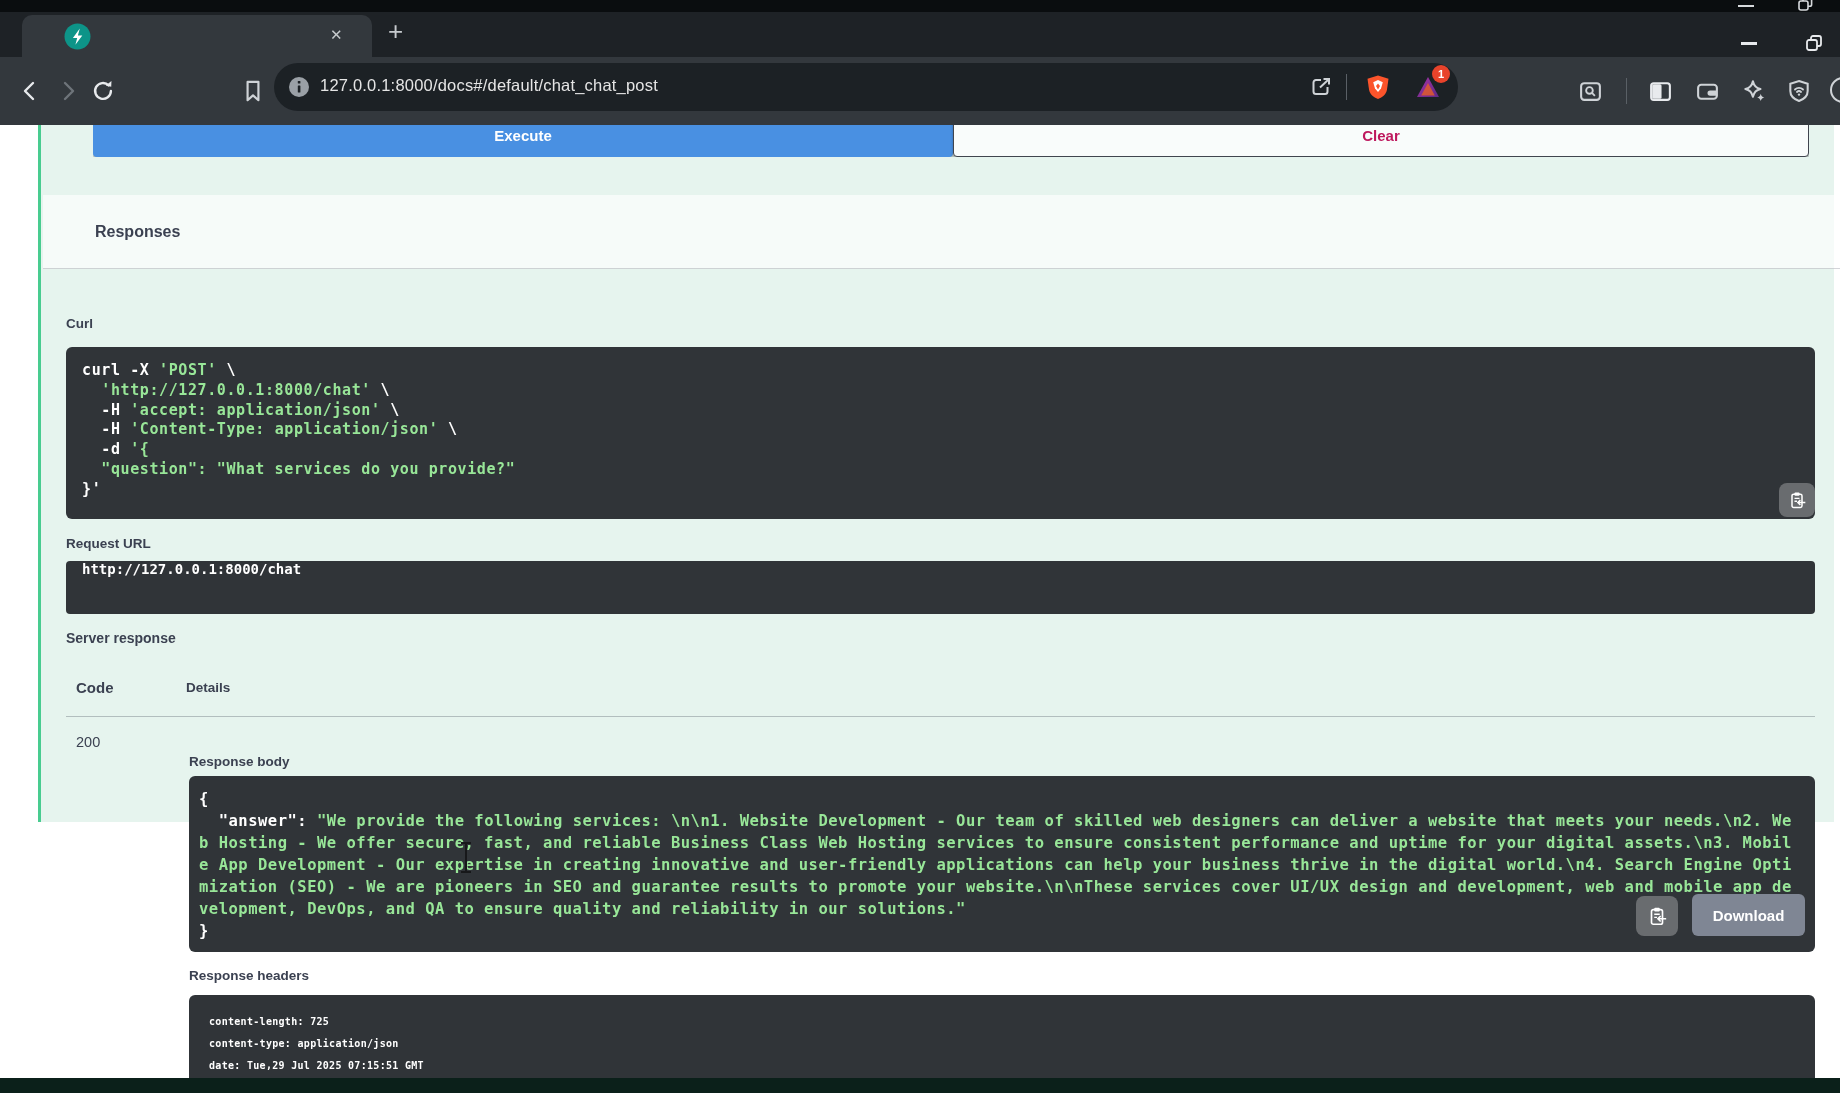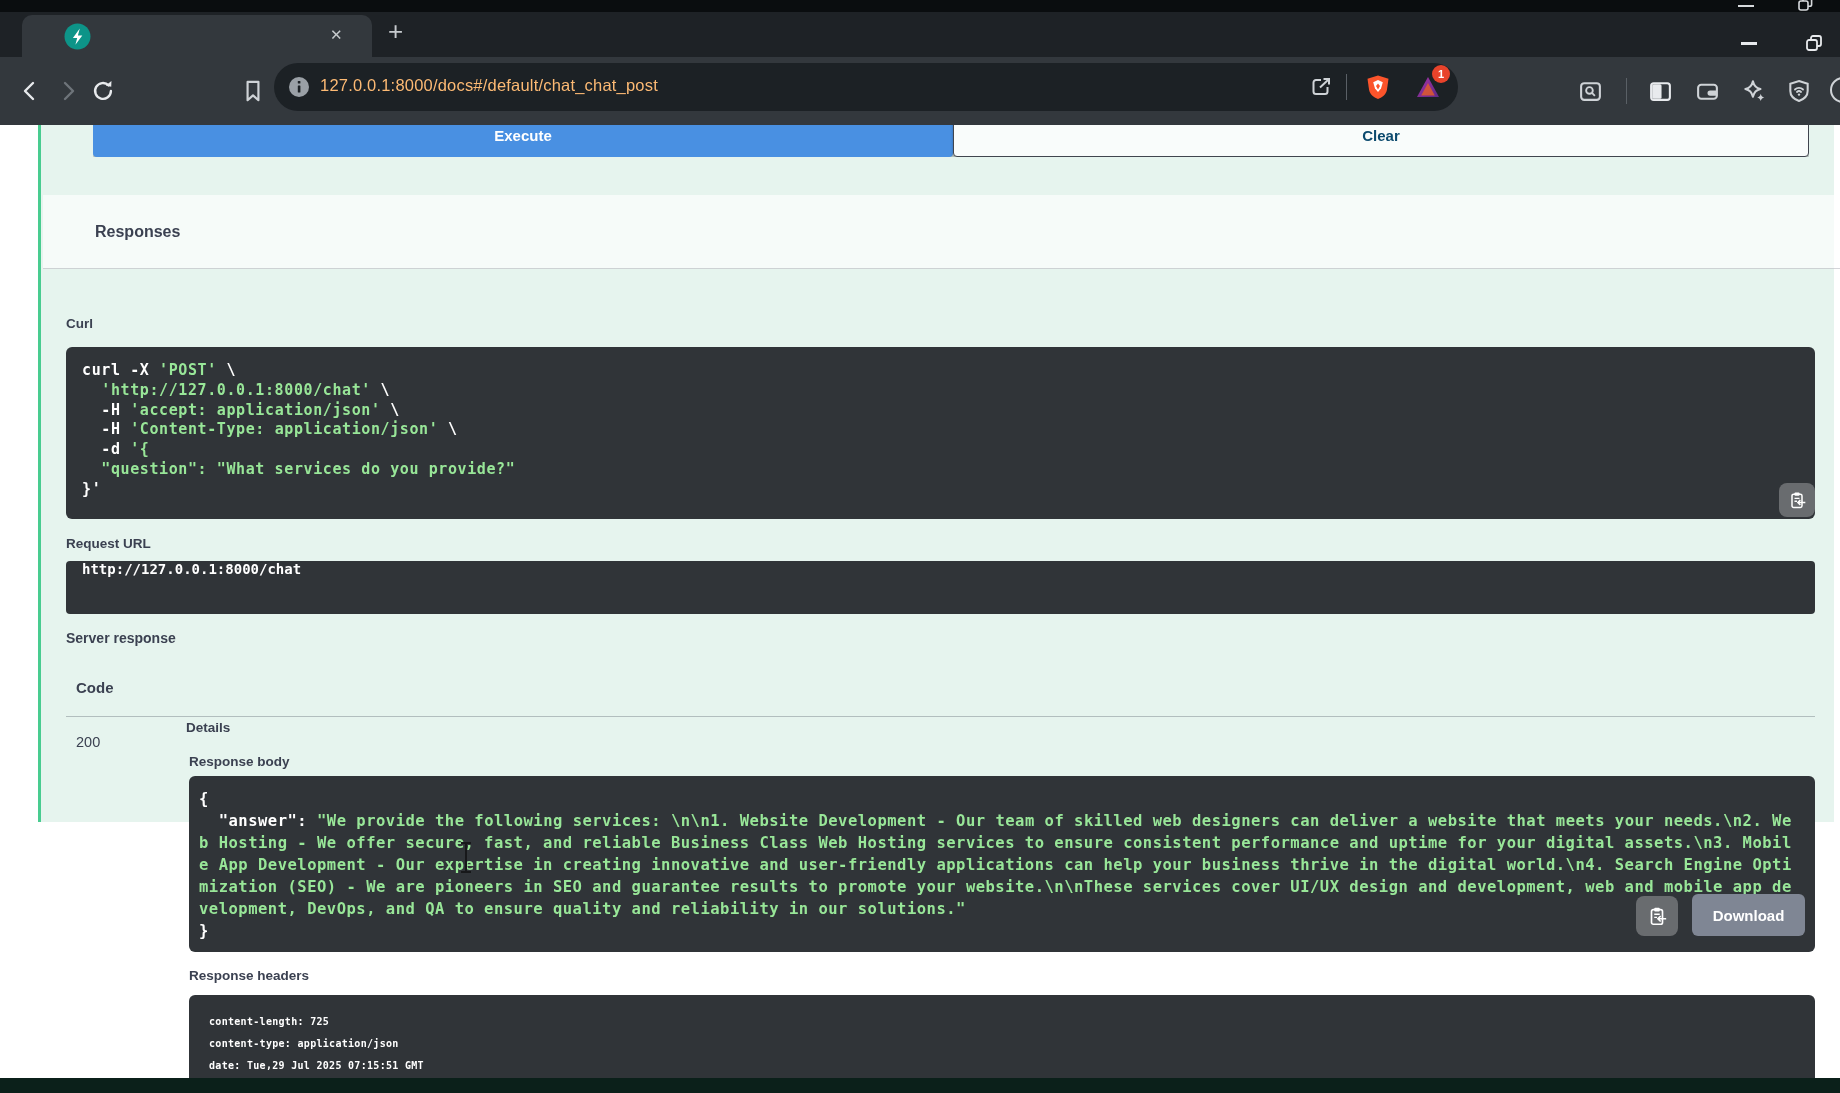--- a/index.html
+++ b/index.html
@@ -6,21 +6,21 @@
   #screen{position:relative;width:1840px;height:1093px;overflow:hidden;
           font-family:"Liberation Sans",sans-serif;background:#fff;}
   .abs{position:absolute;}
   
   .top-strip{left:0;top:0;width:1840px;height:12px;background:#0a0d0f;}
   .tabbar{left:0;top:12px;width:1840px;height:45px;background:#1e2226;}
   .tab{left:22px;top:3px;width:350px;height:42px;background:#33383d;border-radius:10px 10px 0 0;}
   .tab-title{color:#e4e6e9;font-size:15px;margin-top:48px;}
   .toolbar{left:0;top:57px;width:1840px;height:68px;background:#33383d;}
   .urlbar{left:274px;top:6px;width:1184px;height:48px;border-radius:24px;background:#1c2125;}
-  .url-text{color:#fdba74;font-size:16.5px;letter-spacing:.2px;}
+  .url-text{color:#e5e5e5;font-size:16.5px;letter-spacing:.2px;}
   .vsep{width:1px;background:#5a6066;}
   .badge{background:#e8432b;color:#fff;font-size:11px;font-weight:bold;border-radius:50%;
          width:18px;height:18px;display:flex;align-items:center;justify-content:center;}
   
   .page{left:0;top:125px;width:1840px;height:953px;background:#fff;}
   .opblock{left:38px;top:0;width:1796px;height:697px;background:#e6f4ee;border-left:3px solid #49cc90;box-sizing:border-box;}
   .lbl{color:#3b4151;font-weight:bold;font-size:13.5px;}
   .btn{display:flex;align-items:center;justify-content:center;font-weight:bold;font-size:15px;box-sizing:border-box;}
   .darkblock{background:#303438;border-radius:6px;box-sizing:border-box;}
   .code{font-family:"DejaVu Sans Mono","Liberation Mono",monospace;font-weight:700;}
@@ -140,21 +140,21 @@
       <circle cx="12" cy="15.3" r="1.1" fill="#cfd3d7"></circle>
     </svg>
     <div class="abs" style="left:1830px;top:20px;width:26px;height:26px;border:2px solid #cfd3d7;border-radius:50%;box-sizing:border-box;"></div>
   </div>
 
   <div class="abs page">
     <div class="abs opblock">
 
       <div class="abs" style="left:52px;top:0;width:1716px;height:32px;overflow:hidden;">
         <div class="abs btn" style="left:0;top:-12px;width:860px;height:44px;background:#4990e2;color:#fff;border-radius:4px;box-shadow:0 2px 3px rgba(0,0,0,.3);">Execute</div>
-        <div class="abs btn" style="left:860px;top:-12px;width:856px;height:44px;background:#f9fcfb;color:#0c4a6e;border:1px solid #40454e;border-radius:4px;box-shadow:0 2px 3px rgba(0,0,0,.3);">Clear</div>
+        <div class="abs btn" style="left:860px;top:-12px;width:856px;height:44px;background:#f9fcfb;color:#be185d;border:1px solid #40454e;border-radius:4px;box-shadow:0 2px 3px rgba(0,0,0,.3);">Clear</div>
       </div>
 
       <div class="abs" style="left:2px;top:70px;width:1791px;height:73px;background:rgba(255,255,255,.62);border-bottom:1px solid rgba(59,65,81,.22);display:flex;align-items:center;padding-left:29px;">
         <div class="lbl" style="font-size:16px;margin-left:23px;">Responses</div>
       </div>
 
       <div class="abs lbl" style="left:25px;top:191px;">Curl</div>
       <div class="abs darkblock" style="left:25px;top:222px;width:1749px;height:172px;padding:14px 16px;">
         <div class="code curl-code">
             <div class="cl"><span class="tok-k">curl</span><span class="tok-p"> </span><span class="tok-k">-X</span><span class="tok-p"> </span><span class="tok-s">'POST'</span><span class="tok-p"> \</span></div>
@@ -175,21 +175,21 @@
         </div>
       </div>
 
       <div class="abs lbl" style="left:25px;top:411px;">Request URL</div>
       <div class="abs darkblock" style="left:25px;top:436px;width:1749px;height:53px;border-radius:4px;display:flex;">
         <div class="code" style="font-size:14px;color:#fff;margin-left:16px;">http://127.0.0.1:8000/chat</div>
       </div>
 
       <div class="abs lbl" style="left:25px;top:505px;font-size:14px;">Server response</div>
       <div class="abs lbl" style="left:35px;top:554px;font-size:15px;">Code</div>
-      <div class="abs lbl" style="left:145px;top:555px;margin-top:40px;">Details</div>
+      <div class="abs lbl" style="left:145px;top:555px;">Details</div>
       <div class="abs" style="left:25px;top:591px;width:1749px;height:1px;background:rgba(59,65,81,.3);"></div>
 
       <div class="abs" style="left:35px;top:609px;font-size:14.5px;color:#3b4151;">200</div>
       <div class="abs lbl" style="left:148px;top:629px;">Response body</div>
 
       <div class="abs darkblock" style="left:148px;top:651px;width:1626px;height:176px;padding:12px 10px;">
         <div class="code body-code">
             <div class="cl"><span class="tok-p">{</span></div>
             <div class="cl"><span class="tok-p">  </span><span class="tok-k">"answer"</span><span class="tok-p">: </span><span class="tok-s">"We provide the following services: \n\n1. Website Development - Our team of skilled web designers can deliver a website that meets your needs.\n2. We</span></div>
             <div class="cl"><span class="tok-s">b Hosting - We offer secure, fast, and reliable Business Class Web Hosting services to ensure consistent performance and uptime for your digital assets.\n3. Mobil</span></div>

